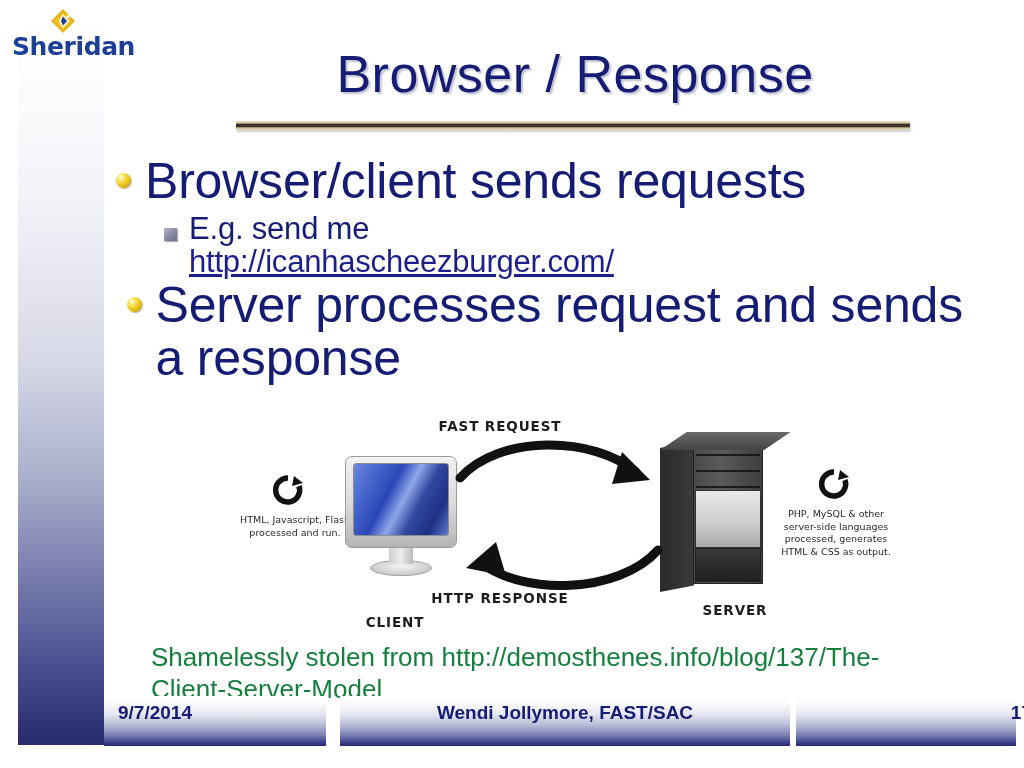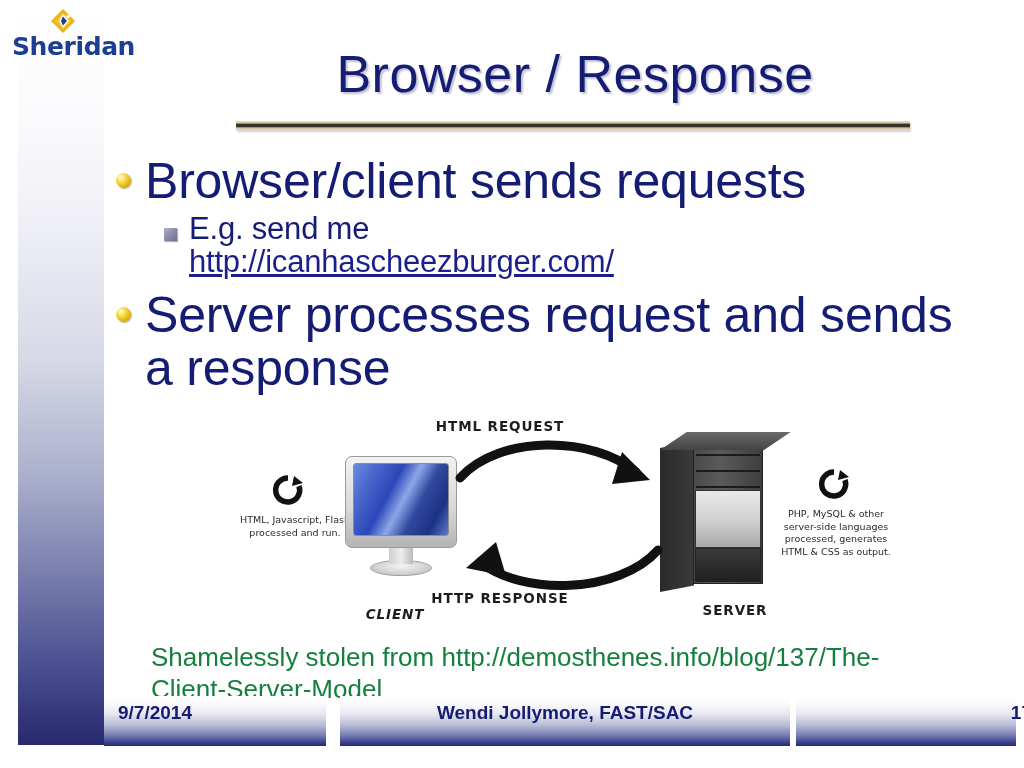--- a/index.html
+++ b/index.html
@@ -161,21 +161,21 @@
     position: absolute;
     font-family: "DejaVu Sans", sans-serif;
     color: #2a2a2a;
     font-size: 9.5px;
     line-height: 1.32;
     text-align: center;
   }
   #http-request  { left: 150px; top: 2px;   width: 220px; }
   #http-response { left: 150px; top: 174px; width: 220px; }
   #http-response-sub { left: 135px; top: 191px; width: 250px; font-size: 9.8px; font-weight: bold; }
-  #client-label  { left: 90px;  top: 190px; width: 130px; font-style: italic; }
+  #client-label  { left: 90px;  top: 198px; width: 130px; }
   #server-label  { left: 430px; top: 186px; width: 130px; }
   #left-note  { left: 0px;   top: 98px; width: 110px; }
   #right-note { left: 540px; top: 92px; width: 112px; }
 
   
   #monitor { position: absolute; left: 105px; top: 40px; width: 112px; height: 118px; }
   #mon-frame {
     position: absolute; left: 0; top: 0; width: 112px; height: 92px;
     background: linear-gradient(to bottom, #f2f2f2 0%, #d9d9d9 55%, #b4b4b4 100%);
     border-radius: 7px;
@@ -307,30 +307,30 @@
   </div>
 
   <div class="bullet-row lvl2">
     <div class="bullet-gray"></div>
     <div class="lvl2-text">
       <span>E.g. send me </span><br>
       <a class="link" href="#">http://icanhascheezburger.com/</a>
     </div>
   </div>
 
-  <div class="bullet-row lvl1" style="margin-top:10px;">
+  <div class="bullet-row lvl1" style="margin-top:0;justify-content:center;">
     <div class="bullet-gold"></div>
     <div class="lvl1-text" style="max-width:840px;">Server processes request and sends a response</div>
   </div>
 
 </div>
 
 <div id="diagram">
 
-  <div class="dg-label-strong" id="http-request">HTML REQUEST</div>
+  <div class="dg-label-strong" id="http-request">FAST REQUEST</div>
   <div class="dg-label-strong" id="http-response">HTTP RESPONSE</div>
   <div class="dg-label-strong" id="client-label">CLIENT</div>
   <div class="dg-label-strong" id="server-label">SERVER</div>
   <div class="dg-label-small" id="left-note">HTML, Javascript, Flash processed and run.</div>
   <div class="dg-label-small" id="right-note">PHP, MySQL &amp; other server-side languages processed, generates HTML &amp; CSS as output.</div>
 
   <svg class="circ-icon" id="left-circ" width="32" height="32" viewBox="0 0 32 32">
     <path d="M16 4 A12 12 0 1 0 27 12" fill="none" stroke="#111" stroke-width="5.5" stroke-linecap="butt"></path>
     <polygon points="22,2 31,9 20,12" fill="#111"></polygon>
   </svg>

